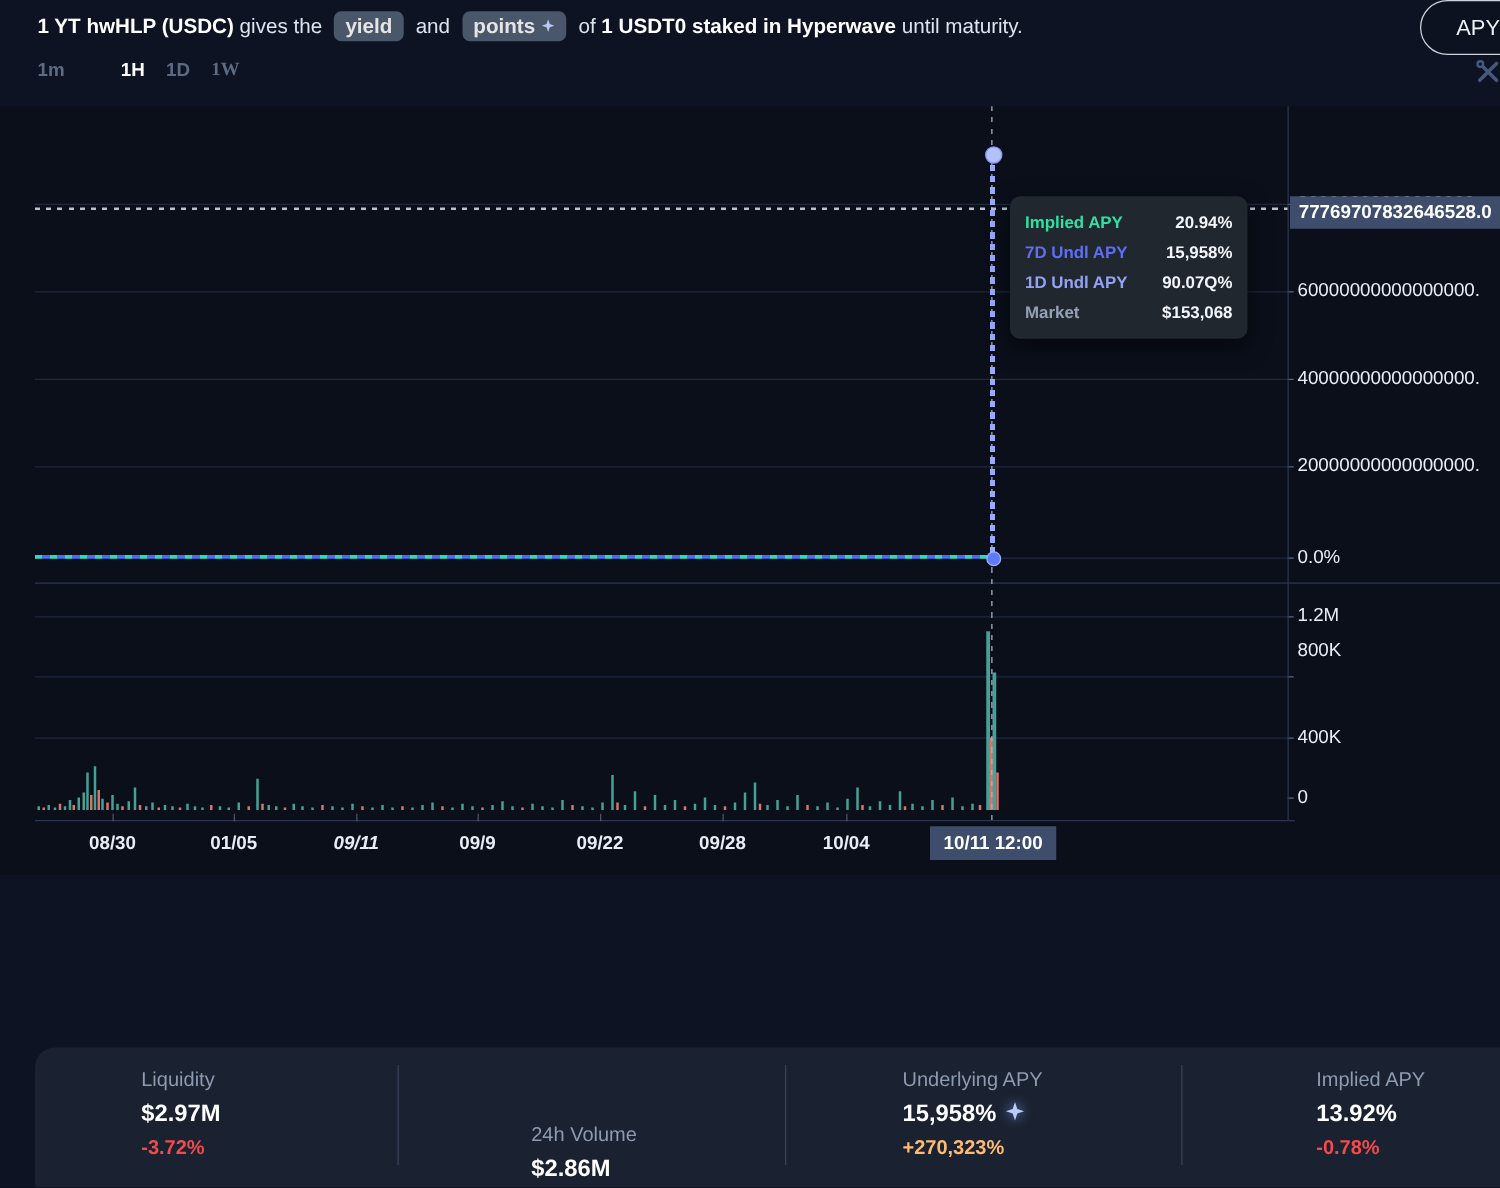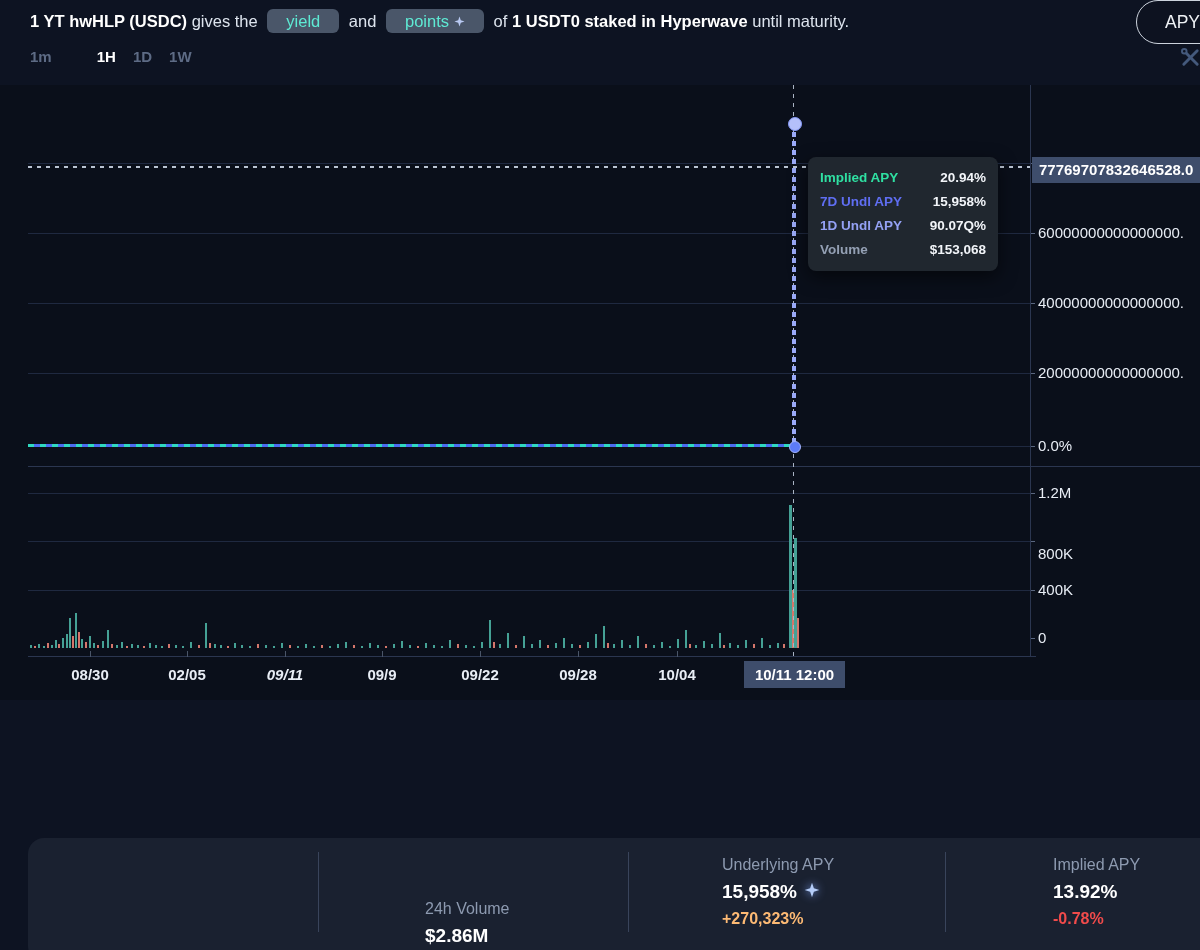--- a/index.html
+++ b/index.html
@@ -2,22 +2,22 @@
 <html><head>
 <meta charset="utf-8">
 <style>
   html,body{margin:0;padding:0;background:#0d1322;}
   #app{position:relative;width:1200px;height:950px;overflow:hidden;
        background:#0d1322;font-family:"Liberation Sans",sans-serif;color:#e8edf5;}
   .abs{position:absolute;}
   
   #title{left:30px;top:8px;font-size:16.5px;line-height:26px;color:#dde4ee;white-space:nowrap;}
   #title b{color:#ffffff;font-weight:700;}
-  .pill{display:inline-block;background:#4a5669;border-radius:6px;padding:0 19px;margin:0 5px;
-        color:#5eead4;font-weight:400;line-height:24px;}
+  .pill{display:inline-block;background:#4a5669;border-radius:6px;padding:0 9px;margin:0 5px;
+        color:#e5e5e5;font-weight:700;line-height:24px;}
   .pill .spark{color:#b9c9f2;margin-left:5px;}
   #apy-btn{left:1136px;top:0;width:104px;height:44px;border:1.5px solid #ccd3dd;border-radius:22px;
         background:rgba(13,19,32,.6);color:#eef1f5;font-size:17.5px;line-height:42px;
         padding-left:28px;box-sizing:border-box;cursor:pointer;}
   
   #tf{left:30px;top:48px;display:flex;gap:17px;font-size:15px;font-weight:700;}
   .tf-item{color:#5d6b85;cursor:pointer;text-align:center;}
   .tf-item.active{color:#ffffff;}
   #tools{left:1179px;top:46px;width:23px;height:23px;cursor:pointer;}
   
@@ -79,21 +79,21 @@
     <b>1 USDT0 staked in Hyperwave</b>
     <span>until maturity.</span>
   </div>
 
   <div class="abs" id="apy-btn">APY</div>
 
   <div class="abs" id="tf">
       <div class="tf-item" style="position: relative;">1m</div>
       <div class="tf-item active" style="position: relative; margin-left: 28px;">1H</div>
       <div class="tf-item" style="position: relative;">1D</div>
-      <div class="tf-item" style="position: relative;">1W</div>
+      <div class="tf-item" style="position: relative; font-family: Liberation Serif, serif;">1W</div>
     </div>
 
   <div class="abs" id="tools">
     <svg width="23" height="23" viewBox="0 0 24 24" fill="none" stroke="#44597c" stroke-width="3" stroke-linecap="round">
       <path d="M5 19 L19 5"></path>
         <path d="M5 5 L19 19"></path>
       <circle cx="5.5" cy="5.5" r="2.4" fill="#0d1322" stroke-width="2"></circle>
     </svg>
   </div>
 
@@ -112,21 +112,21 @@
       <div class="abs tick-r" style="top: 373px;"></div>
       <div class="abs axis-label" style="top: 363px; z-index: 2;">20000000000000000.</div>
       <div class="abs gridline" style="top: 446px;"></div>
       <div class="abs tick-r" style="top: 446px;"></div>
       <div class="abs axis-label" style="top: 436px; z-index: 2;">0.0%</div>
       <div class="abs gridline" style="top: 493px;"></div>
       <div class="abs tick-r" style="top: 493px;"></div>
       <div class="abs axis-label" style="top: 483px;">1.2M</div>
       <div class="abs gridline" style="top: 541px;"></div>
       <div class="abs tick-r" style="top: 541px;"></div>
-      <div class="abs axis-label" style="top: 544px;">800K</div>
+      <div class="abs axis-label" style="top: 511px;">800K</div>
       <div class="abs gridline" style="top: 590px;"></div>
       <div class="abs tick-r" style="top: 590px;"></div>
       <div class="abs axis-label" style="top: 580px;">400K</div>
       <div class="abs tick-r" style="top: 638px;"></div>
       <div class="abs axis-label" style="top: 628px;">0</div>
       <div class="abs" style="left: 28px; top: 466px; width: 1172px; height: 1px; background: rgb(43, 54, 80);"></div>
       <div class="abs vline" style="left: 1030px; top: 85px; height: 571px;"></div>
       <div class="abs" style="left: 28px; top: 656px; width: 1008px; height: 1px; background: rgb(43, 54, 80);"></div>
       <div class="vbar" style="left: 30px; top: 645px; width: 2px; height: 3px; background: rgb(69, 161, 149);"></div>
       <div class="vbar" style="left: 34px; top: 646px; width: 2px; height: 2px; background: rgb(212, 118, 107);"></div>
@@ -253,21 +253,21 @@
   <div class="abs" id="main-line"></div>
   <div class="abs" id="last-line" style="top: 166px;"></div>
   <div class="abs dot" id="dot-top" style="left:788px;top:117px;width:12px;height:12px;background:#b4c0fa;border:1px solid #8496f6;"></div>
   <div class="abs dot" id="dot-bottom" style="left:789px;top:441px;width:10px;height:10px;background:#5d7bf8;border:1px solid #9fb0fa;"></div>
 
   <div class="abs" id="lastlabel" style="top: 157px;">77769707832646528.0</div>
   <div class="abs" id="xhl">10/11 12:00</div>
   <div id="xlabels">
       <div class="xl" style="left: 90px;">08/30</div>
       <div class="abs tick-x" style="left: 90px;"></div>
-      <div class="xl" style="left: 187px;">02/05</div>
+      <div class="xl" style="left: 187px;">01/05</div>
       <div class="abs tick-x" style="left: 187px;"></div>
       <div class="xl" style="left: 285px; font-style: italic;">09/11</div>
       <div class="abs tick-x" style="left: 285px;"></div>
       <div class="xl" style="left: 382px;">09/9</div>
       <div class="abs tick-x" style="left: 382px;"></div>
       <div class="xl" style="left: 480px;">09/22</div>
       <div class="abs tick-x" style="left: 480px;"></div>
       <div class="xl" style="left: 578px;">09/28</div>
       <div class="abs tick-x" style="left: 578px;"></div>
       <div class="xl" style="left: 677px;">10/04</div>
@@ -281,30 +281,37 @@
       </div>
       <div class="tt-row">
         <div style="color: rgb(95, 110, 242);">7D Undl APY</div>
         <div class="tt-val">15,958%</div>
       </div>
       <div class="tt-row">
         <div style="color: rgb(148, 161, 244);">1D Undl APY</div>
         <div class="tt-val">90.07Q%</div>
       </div>
       <div class="tt-row">
-        <div style="color: rgb(148, 160, 180);">Volume</div>
+        <div style="color: rgb(148, 160, 180);">Market</div>
         <div class="tt-val">$153,068</div>
       </div>
     </div>
 
 
   <div class="abs" id="panel">
       <div class="abs divider" style="left: 290px; top: 14px;"></div>
       <div class="abs divider" style="left: 600px; top: 14px;"></div>
       <div class="abs divider" style="left: 917px; top: 14px;"></div>
+      <div class="stat" style="left: 85px; top: 16px;">
+        <div class="s-label">Liquidity</div>
+        <div class="s-value">
+          <span>$2.97M</span>
+        </div>
+        <div class="s-change down">-3.72%</div>
+      </div>
       <div class="stat" style="left: 397px; top: 16px; margin-top: 44px;">
         <div class="s-label">24h Volume</div>
         <div class="s-value">
           <span>$2.86M</span>
         </div>
         <div class="s-change up">+7,629%</div>
       </div>
       <div class="stat" style="left: 694px; top: 16px;">
         <div class="s-label">Underlying APY</div>
         <div class="s-value">

